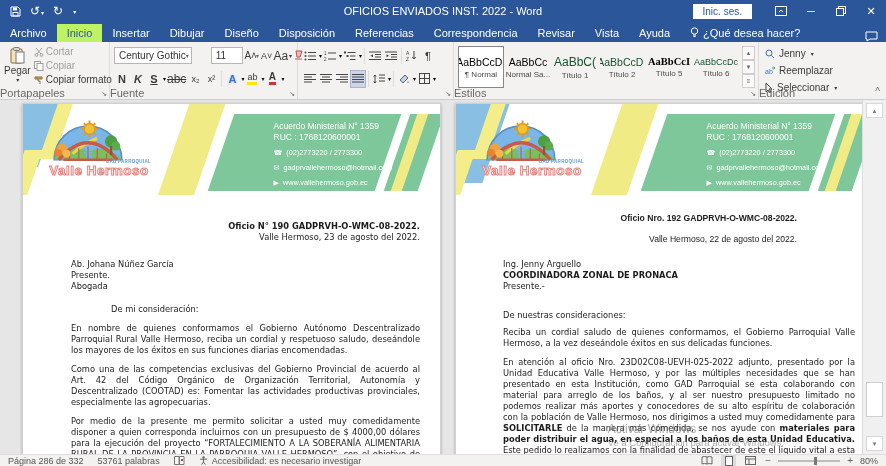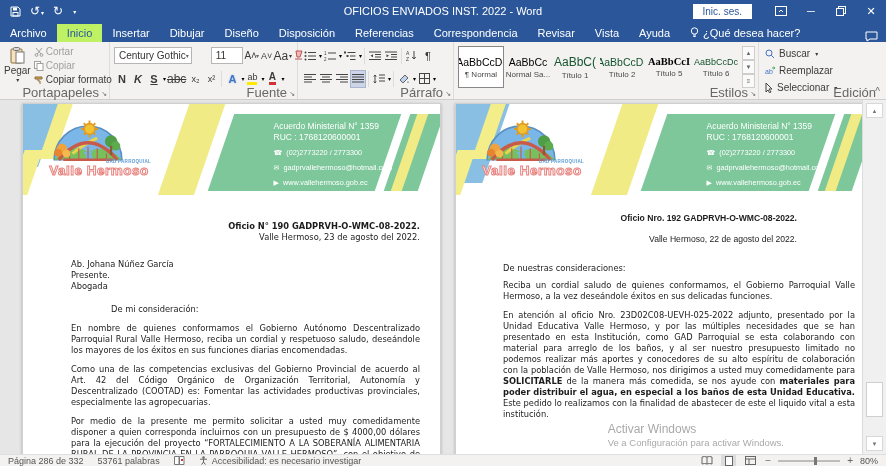--- a/index.html
+++ b/index.html
@@ -19,21 +19,21 @@
   
   .tabrow { position:absolute; top:22px; left:0; right:0; height:20px; background:#2b579a; display:flex; align-items:flex-end; color:#fff; }
   .tab { padding:3px 10px 3px; font-size:11px; white-space:nowrap; }
   .tab.active { background:#bef264; color:#2b579a; }
   .tellme { display:flex; align-items:center; gap:4px; padding:3px 10px; }
   .tabrow-right { margin-left:auto; display:flex; align-items:center; padding-right:8px; }
 
   
   .ribbon { position:absolute; top:42px; left:0; right:0; height:58px; background:#f3f2f1; border-bottom:1px solid #d0cecd; display:flex; }
   .rgroup { position:relative; border-right:1px solid #dedcda; padding:3px 3px 13px 4px; flex:none; }
-  .rgroup-label { position:absolute; bottom:0; left:0; right:10px; text-align:right; font-size:13px; color:#696764; line-height:12px; white-space:nowrap; }
+  .rgroup-label { position:absolute; bottom:0; left:0; right:10px; text-align:left; font-size:11px; color:#696764; line-height:12px; white-space:nowrap; }
   .launcher { position:absolute; bottom:1px; right:2px; font-size:7px; color:#696764; }
   .rrow { display:flex; align-items:center; height:21px; }
   .rbtn { display:flex; align-items:center; gap:2px; padding:1px 3px; color:#3b3a39; font-size:10px; white-space:nowrap; border-radius:2px; }
   .rbtn.disabled { color:#a19f9d; }
   .ibtn { min-width:16px; height:18px; display:flex; align-items:center; justify-content:center; color:#3b3a39; padding:0 1px; }
   .ibtn.active { background:#ccd6e8; border:1px solid #a8b6cf; }
   .sep { width:1px; height:16px; background:#dedcda; margin:0 2px; }
   svg { display:block; }
 
   .paste-big { display:flex; flex-direction:column; align-items:center; width:38px; padding-top:2px; color:#3b3a39; }
@@ -354,21 +354,20 @@
         </span>
         <span class="dd">▾</span>
       <span class="ibtn">
           <svg width="11" height="11" viewBox="0 0 11 11">
             <rect x="0.5" y="0.5" width="10" height="10" fill="none" stroke="#444"></rect>
             <path d="M5.5 0v11M0 5.5h11" stroke="#444"></path>
           </svg>
         </span>
         <span class="dd">▾</span>
     </div>
-    <div class="rgroup-label">Párrafo</div>
     <span class="launcher">↘</span>
   </div>
 
   <div class="rgroup" style="width:305px;">
     <div style="display:flex; align-items:center; height:44px;">
       <div class="style-card selected">
         <span class="sc-prev">AaBbCcD(</span>
         <span class="sc-label">¶ Normal</span>
       </div>
       <div class="style-card">
@@ -400,21 +399,21 @@
     <div class="rgroup-label">Estilos</div>
     <span class="launcher">↘</span>
   </div>
 
   <div class="rgroup" style="width:127px; border-right:none;">
     <div class="edit-item">
       <svg width="10" height="10" viewBox="0 0 10 10">
           <circle cx="4" cy="4" r="3" fill="none" stroke="#4472c4"></circle>
           <path d="M6.2 6.2L9 9" stroke="#4472c4"></path>
         </svg>
-      <span>Buscar</span>
+      <span>Jenny</span>
         <span class="dd">▾</span>
     </div>
     <div class="edit-item">
       <svg width="10" height="10" viewBox="0 0 10 10">
           <text x="0" y="8" font-size="7" fill="#4472c4">ab</text>
           <path d="M7 2h3M8.5 0.8L10 2 8.5 3.2" stroke="#4aa564" fill="none"></path>
         </svg>
       <span>Reemplazar</span>
     </div>
     <div class="edit-item">
@@ -544,20 +543,25 @@
           <circle cx="80" cy="42" r="8" fill="#4f9e45"></circle>
             <circle cx="86" cy="48" r="6" fill="#5cab4f"></circle>
             <rect x="78.5" y="48" width="3" height="12" fill="#8a5a33"></rect>
         </svg>
         <div class="logo-name"><span>Valle Hermoso</span><span class="logo-gad">GAD PARROQUIAL</span></div>
       </div>
     </div>
     <div class="content content-r">
       <div class="oficio-no-r head-r">Oficio Nro. 192 GADPRVH-O-WMC-08-2022.</div>
       <div class="oficio-date-r head-r">Valle Hermoso, 22 de agosto del 2022.</div>
+      <div class="addr-r">
+        <div>Ing. Jenny Arguello</div>
+        <div style="font-weight:bold;">COORDINADORA ZONAL DE PRONACA</div>
+        <div>Presente.-</div>
+      </div>
       <div class="salut-r">De nuestras consideraciones:</div>
       <p class="para-r1">Reciba un cordial saludo de quienes conformamos, el Gobierno Parroquial Valle Hermoso, a la vez deseándole éxitos en sus delicadas funciones.</p>
       <p class="para-r2"><span>En atención al oficio Nro. 23D02C08-UEVH-025-2022 adjunto, presentado por la Unidad Educativa Valle Hermoso, y por las múltiples necesidades que se han presentado en esta Institución, como GAD Parroquial se esta colaborando con material para arreglo de los baños, y al ser nuestro presupuesto limitado no podemos realizar más aportes y conocedores de su alto espíritu de colaboración con la población de Valle Hermoso, nos dirigimos a usted muy comedidamente para </span><b class="run">SOLICITARLE</b><span> de la manera más comedida, se nos ayude con </span><b class="run">materiales para poder distribuir el agua, en especial a los baños de esta Unidad Educativa.</b><span> Este pedido lo realizamos con la finalidad de abastecer de este el liquido vital a esta institución.</span></p>
     </div>
   </div>
 
   <div class="watermark">
     <div class="wm1">Activar Windows</div>
     <div class="wm2">Ve a Configuración para activar Windows.</div>
   </div>

